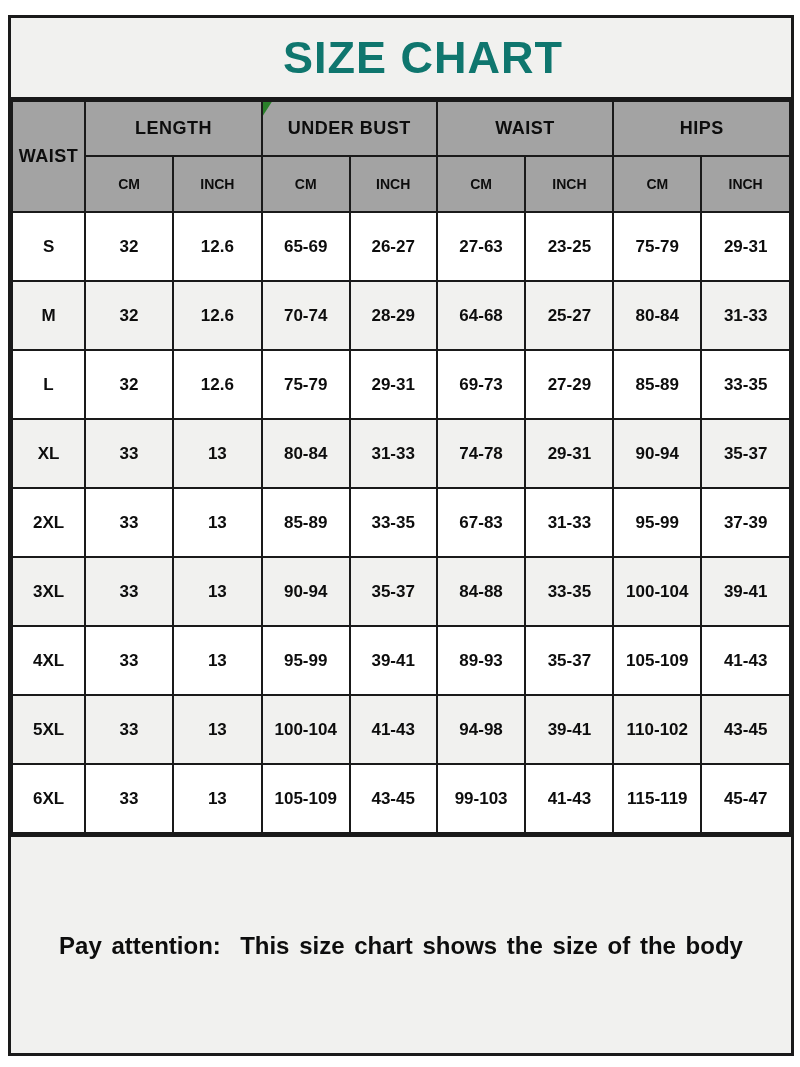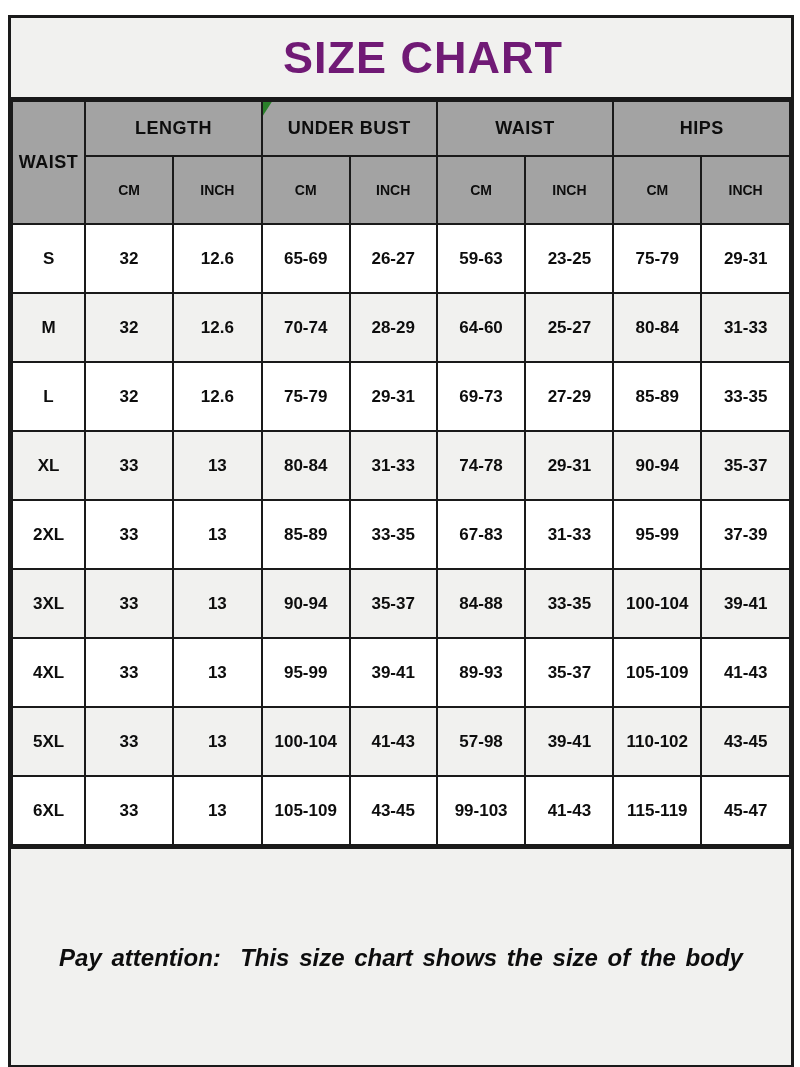--- a/index.html
+++ b/index.html
@@ -28,21 +28,21 @@
     height: 79px;
     background: #f1f1ef;
     border-bottom: 3px solid #1a1a1a;
     display: flex;
     align-items: center;
     justify-content: center;
   }
   .title-block .title-text {
     font-size: 45px;
     font-weight: bold;
-    color: #701a75;
+    color: #0f766e;
     letter-spacing: 1px;
     margin-left: 44px;
   }
   table.size-table {
     width: 100%;
     border-collapse: collapse;
     table-layout: fixed;
   }
   table.size-table th,
   table.size-table td {
@@ -60,21 +60,21 @@
     height: 55px;
   }
   tr.group-row th {
     font-size: 18px;
     letter-spacing: 0.5px;
   }
   th.size-head {
     font-size: 20px;
   }
   tr.unit-row {
-    height: 68px;
+    height: 56px;
   }
   tr.unit-row th {
     font-size: 14px;
   }
   tbody tr {
     height: 69px;
   }
   tbody td {
     font-size: 17px;
     background: #ffffff;
@@ -98,21 +98,20 @@
     clip-path: polygon(0 0, 100% 0, 0 100%);
   }
   .note-block {
     border-top: 3px solid #1a1a1a;
     background: #f1f1ef;
     height: 216px;
     display: flex;
     flex-direction: column;
     align-items: center;
     justify-content: center;
-    font-style: italic;
   }
   .note-line {
     font-size: 24px;
     font-weight: bold;
     color: #0d0d0d;
     line-height: 33px;
     word-spacing: 3px;
     white-space: pre-wrap;
   }
 </style>
@@ -160,32 +159,32 @@
           <th>INCH</th>
         </tr>
       </thead>
       <tbody>
         <tr>
           <td class="size-cell">S</td>
           <td>32</td>
           <td>12.6</td>
           <td>65-69</td>
           <td>26-27</td>
-          <td>59-63</td>
+          <td>27-63</td>
           <td>23-25</td>
           <td>75-79</td>
           <td>29-31</td>
         </tr>
         <tr>
           <td class="size-cell">M</td>
           <td>32</td>
           <td>12.6</td>
           <td>70-74</td>
           <td>28-29</td>
-          <td>64-60</td>
+          <td>64-68</td>
           <td>25-27</td>
           <td>80-84</td>
           <td>31-33</td>
         </tr>
         <tr>
           <td class="size-cell">L</td>
           <td>32</td>
           <td>12.6</td>
           <td>75-79</td>
           <td>29-31</td>
@@ -237,21 +236,21 @@
           <td>35-37</td>
           <td>105-109</td>
           <td>41-43</td>
         </tr>
         <tr>
           <td class="size-cell">5XL</td>
           <td>33</td>
           <td>13</td>
           <td>100-104</td>
           <td>41-43</td>
-          <td>57-98</td>
+          <td>94-98</td>
           <td>39-41</td>
           <td>110-102</td>
           <td>43-45</td>
         </tr>
         <tr>
           <td class="size-cell">6XL</td>
           <td>33</td>
           <td>13</td>
           <td>105-109</td>
           <td>43-45</td>

